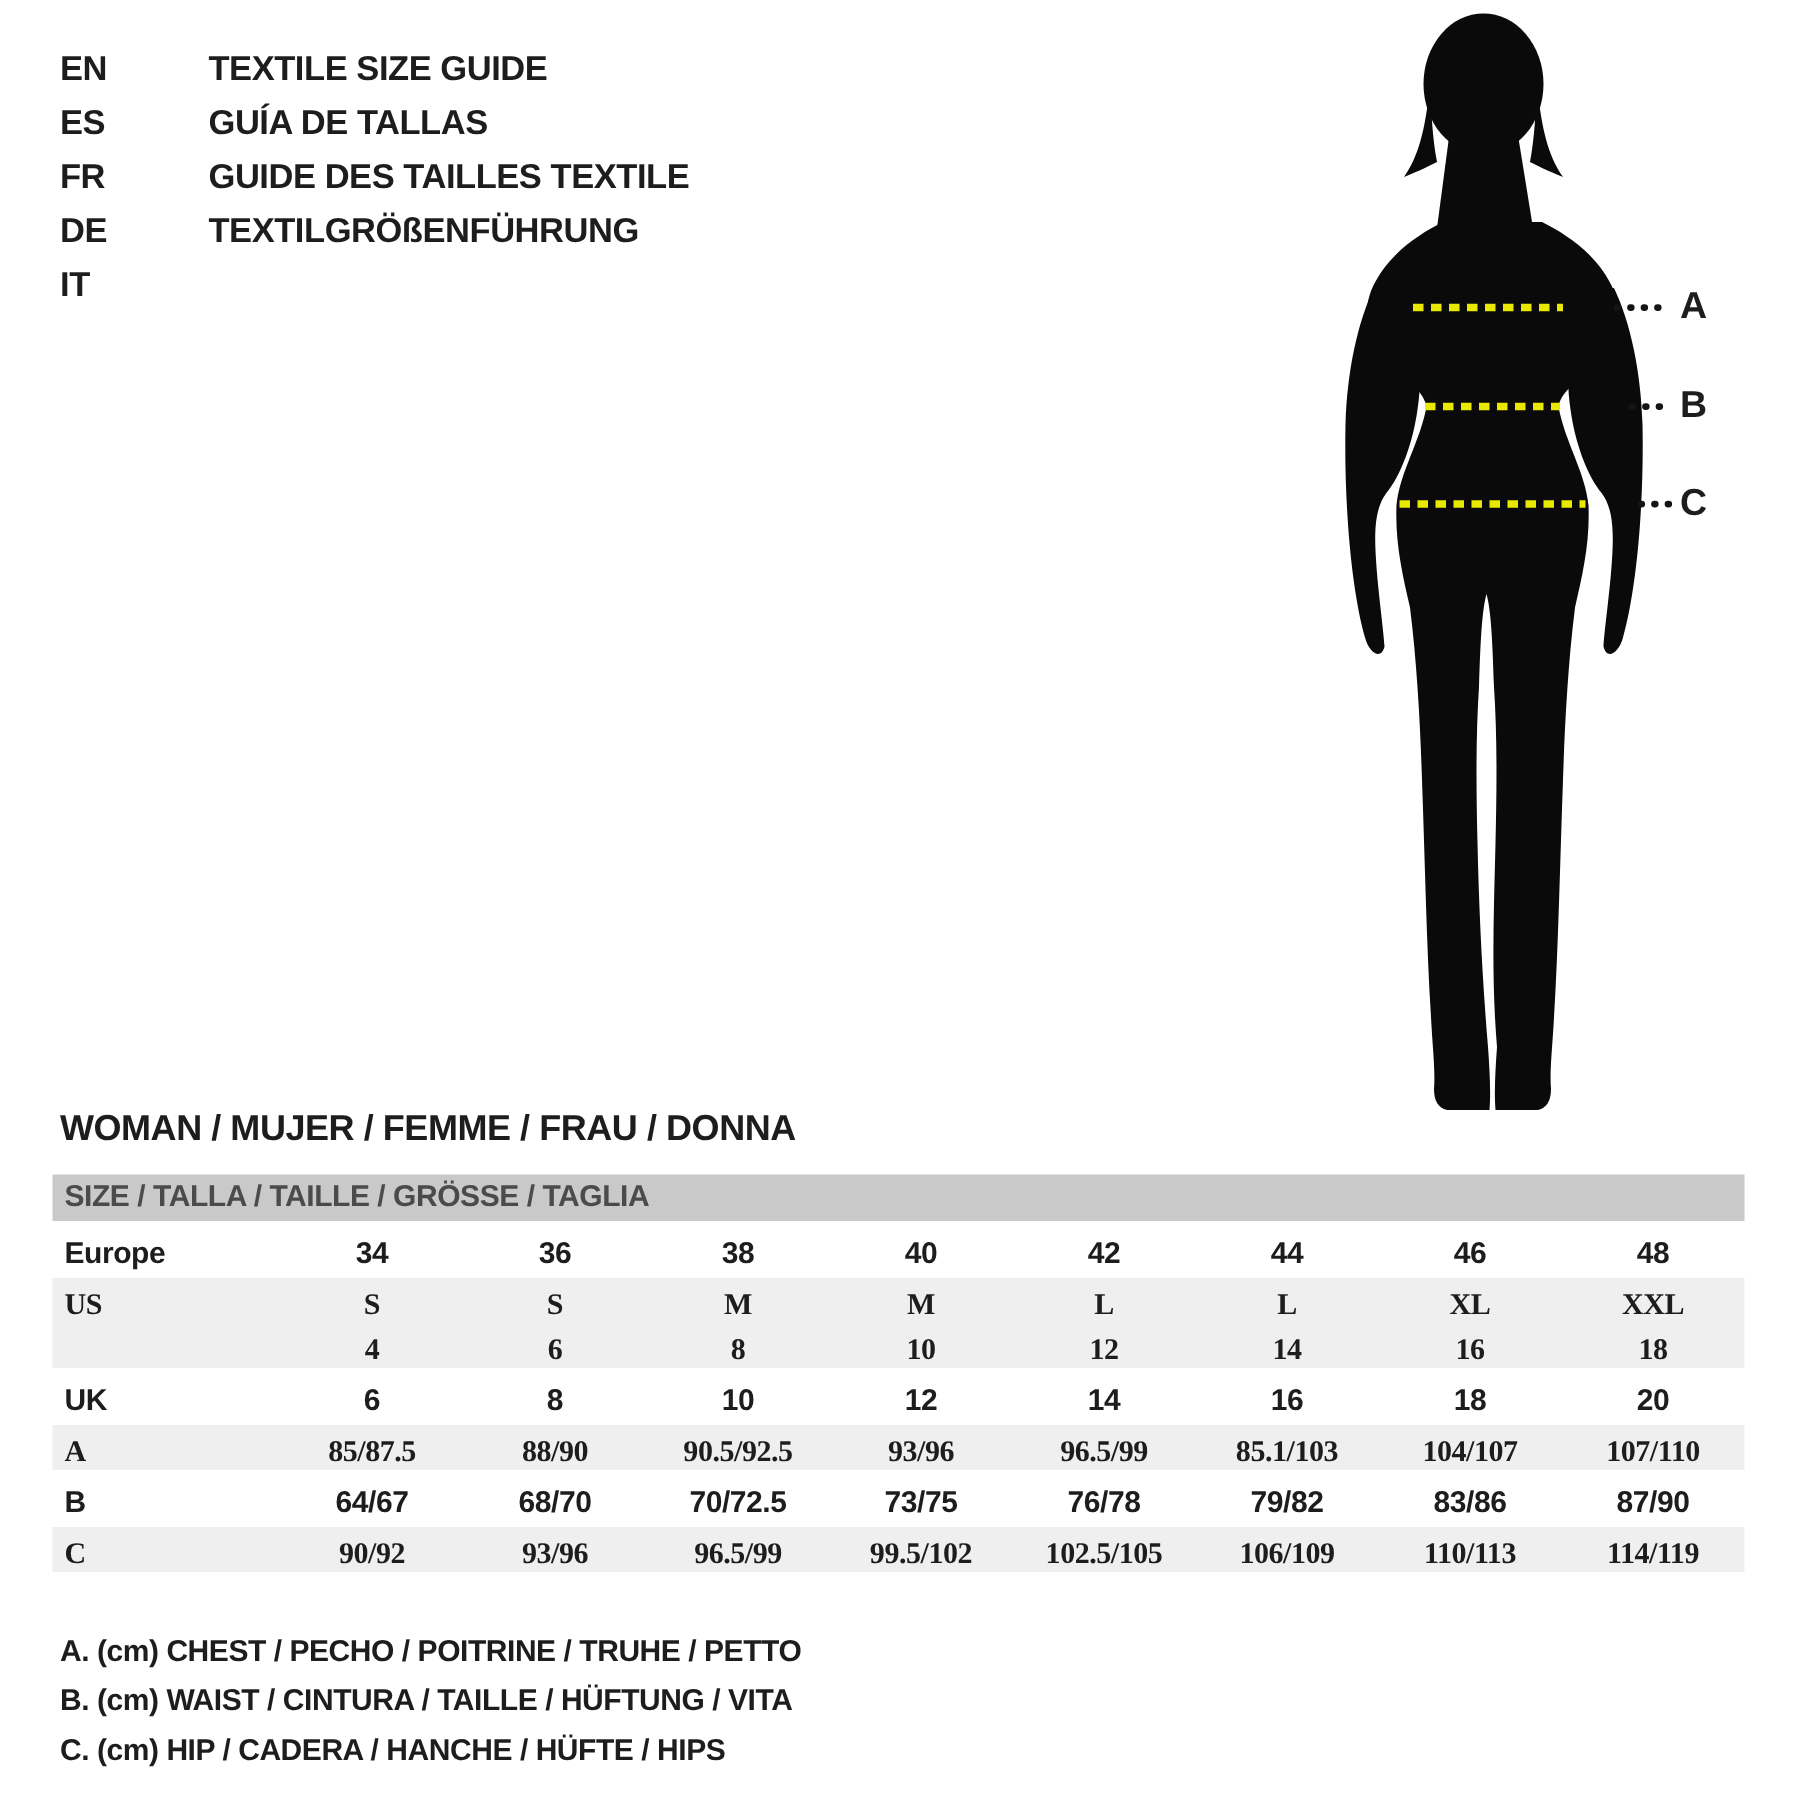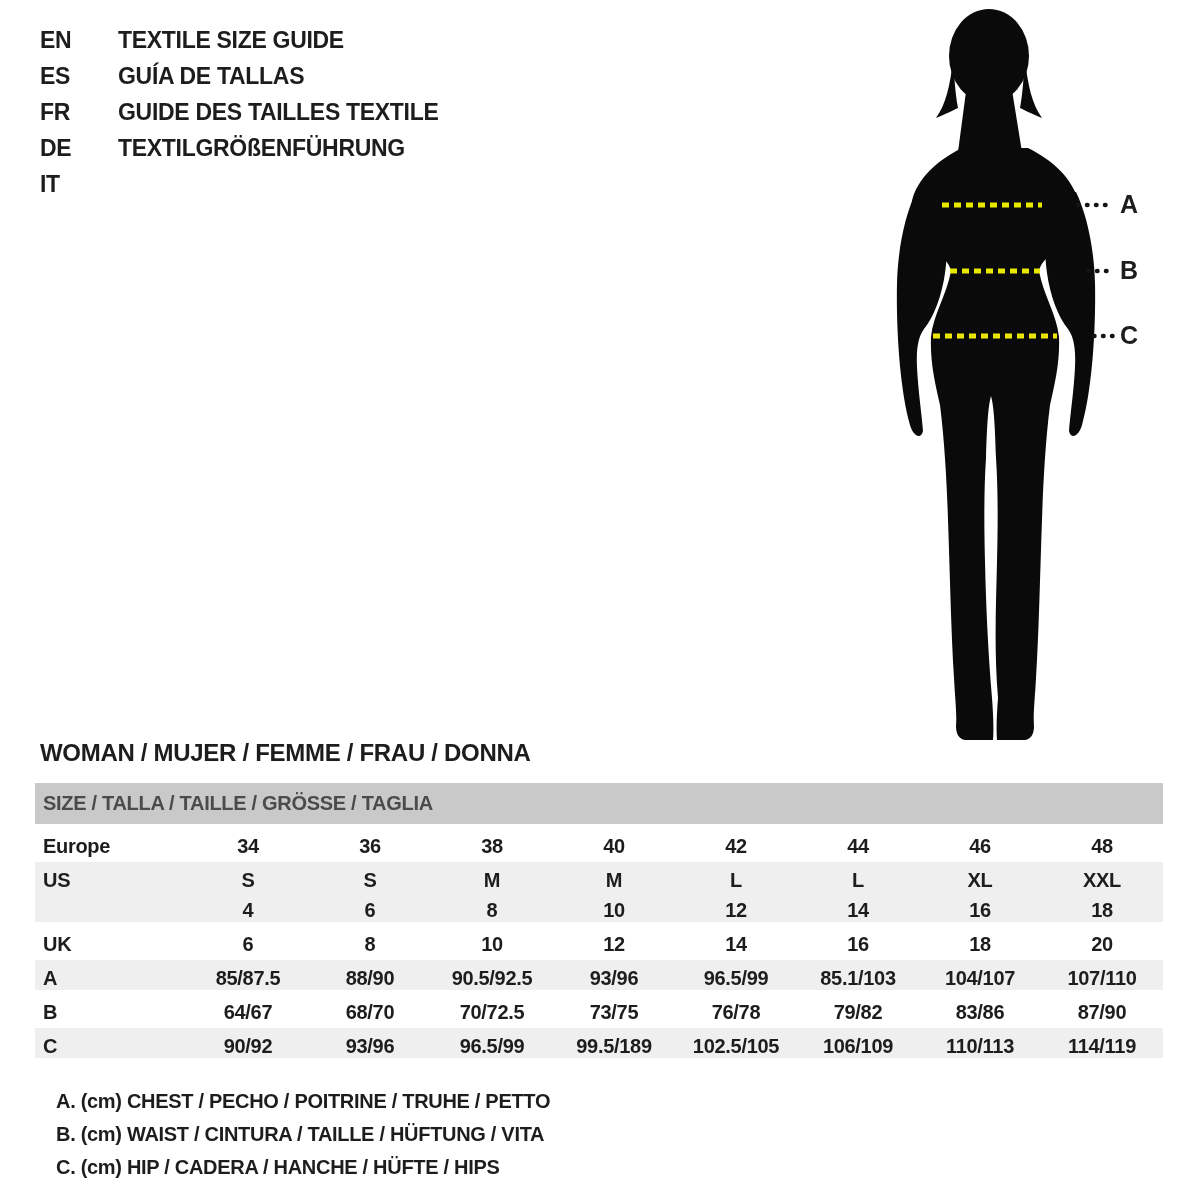--- a/index.html
+++ b/index.html
@@ -9,52 +9,52 @@
     background:var(--background,#fff);
     font-family:"Liberation Sans",sans-serif;
     font-weight:bold;
     color:var(--text,#1d1d1d);
     letter-spacing:-0.3px;
     overflow:hidden;
   }
 
   
   .lang-list{position:absolute;left:40px;top:27px;}
-  .lang-row{display:flex;height:36px;align-items:flex-start;}
+  .lang-row{display:flex;height:36px;align-items:center;gap:21px;}
   .lang-code{width:78px;font-size:23px;}
   .lang-title{font-size:23px;white-space:nowrap;}
 
   
   .figure{position:absolute;left:850px;top:0;width:350px;height:750px;}
   .figure svg{position:absolute;left:0;top:0;}
   .sil{fill:var(--silhouette,#0a0a0a);stroke:none;}
   .ydash{stroke:var(--measure-dash,#e9e900);stroke-width:5;stroke-dasharray:7 5;fill:none;}
   .bdots{stroke:var(--measure-dot,#141414);stroke-width:4.5;stroke-dasharray:0.5 8.5;stroke-linecap:round;fill:none;}
   .m-label{position:absolute;left:270px;font-size:25px;width:30px;text-align:left;}
   .m-label.a{top:190px;} .m-label.b{top:256px;} .m-label.c{top:321px;}
 
   
   .section-heading{position:absolute;left:40px;top:739px;font-size:24px;white-space:nowrap;}
 
   
   .size-table{position:absolute;left:35px;top:783px;width:1128px;font-size:20px;}
   .thead{
-    height:41px;display:flex;align-items:center;padding-left:8px;
+    height:31px;display:flex;align-items:center;padding-left:8px;
     background:var(--table-header-bg,#c9c9c9);
     color:var(--table-header-text,#4b4b4b);
     margin-bottom:4px;box-sizing:border-box;
   }
   .trow{display:flex;height:30px;align-items:flex-end;margin-bottom:4px;}
-  .trow.shade{background:var(--table-stripe-bg,#efefef);}
+  .trow.shade{background:var(--table-stripe-bg,#efefef);font-family:Liberation Serif, serif;}
   .trow.merge{margin-bottom:0;}
   .tc{flex:1;text-align:center;white-space:nowrap;}
   .tc.label{flex:0 0 152px;text-align:left;padding-left:8px;box-sizing:border-box;}
 
   
-  .legend{position:absolute;left:56px;top:1085px;font-size:20px;}
+  .legend{position:absolute;left:40px;top:1085px;font-size:20px;}
   .legend-line{height:33px;display:flex;align-items:center;white-space:nowrap;}
 </style>
 </head>
 <body>
 
 <div class="canvas">
 
   <div class="lang-list">
     <div class="lang-row">
       <div class="lang-code">EN</div>
@@ -226,21 +226,21 @@
       <div class="tc">79/82</div>
       <div class="tc">83/86</div>
       <div class="tc">87/90</div>
     </div>
 
     <div class="trow shade">
       <div class="tc label">C</div>
       <div class="tc">90/92</div>
       <div class="tc">93/96</div>
       <div class="tc">96.5/99</div>
-      <div class="tc">99.5/189</div>
+      <div class="tc">99.5/102</div>
       <div class="tc">102.5/105</div>
       <div class="tc">106/109</div>
       <div class="tc">110/113</div>
       <div class="tc">114/119</div>
     </div>
   </div>
 
   <div class="legend">
     <div class="legend-line">A. (cm) CHEST / PECHO / POITRINE / TRUHE / PETTO</div>
     <div class="legend-line">B. (cm) WAIST / CINTURA / TAILLE / HÜFTUNG / VITA</div>

